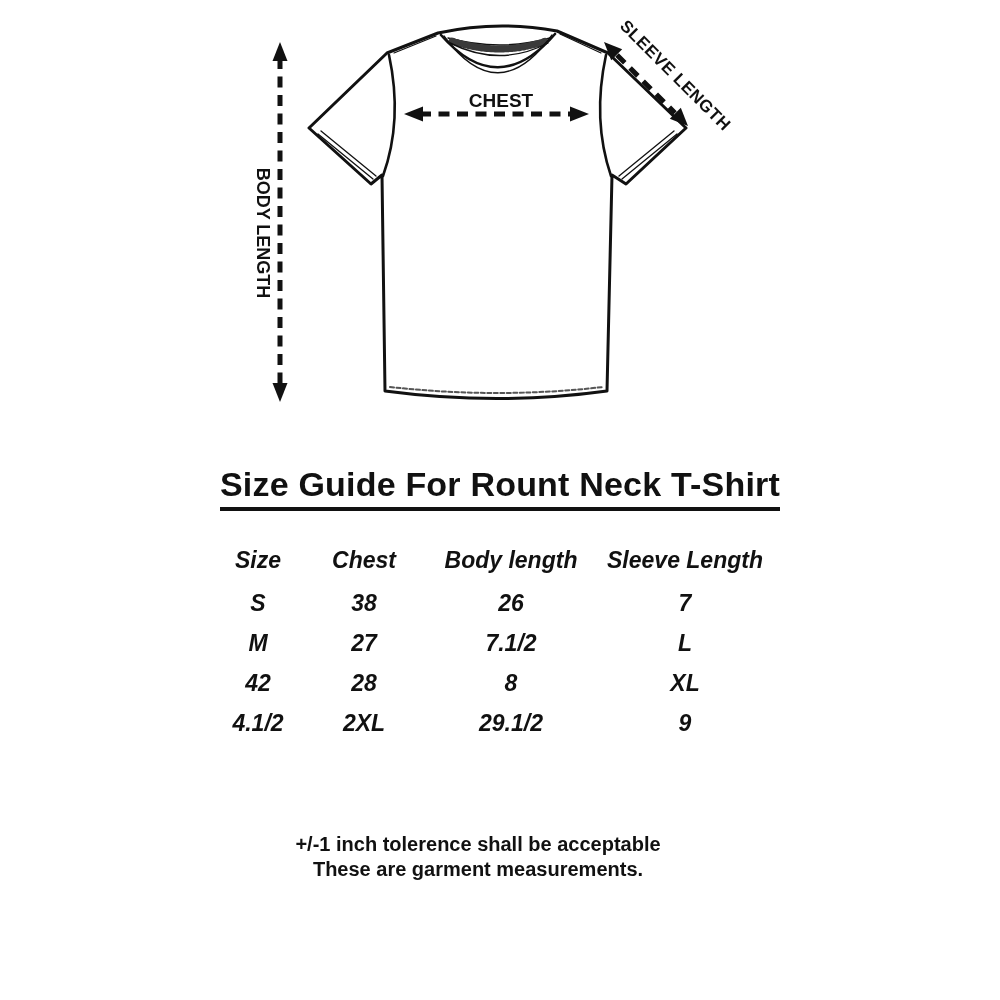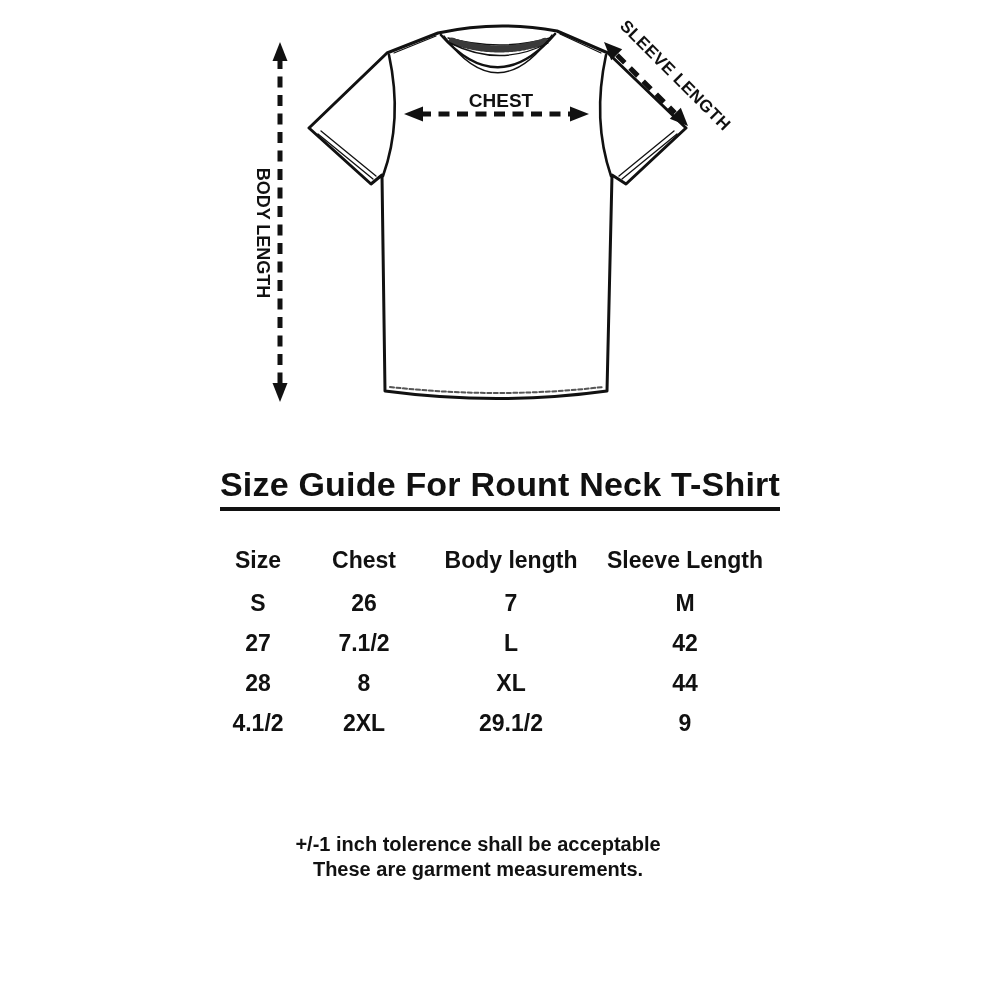--- a/index.html
+++ b/index.html
@@ -28,21 +28,21 @@
     padding-bottom: 3px;
   }
 
   .size-table {
     position: absolute; top: 537px; left: 220px; width: 560px;
     display: grid;
     grid-template-columns: 76px 136px 158px 190px;
   }
   .size-table .cell {
     display: flex; align-items: center; justify-content: center;
-    font-weight: bold; font-size: 23px; white-space: nowrap;
+    font-weight: bold; font-size: 23px; white-space: nowrap; font-style: italic;
   }
   .size-table .hcell { height: 46px; font-size: 23px; }
   .size-table .dcell { height: 40px; }
 
   .notes {
     position: absolute; top: 832px; left: -22px; width: 1000px;
     text-align: center; font-weight: bold; font-size: 20px; line-height: 25px;
     color: #111111;
   }
 </style>
@@ -103,34 +103,34 @@
     <span class="title-text">Size Guide For Rount Neck T-Shirt</span>
   </div>
 
   <div class="size-table">
     <div class="cell hcell">Size</div>
     <div class="cell hcell">Chest</div>
     <div class="cell hcell">Body length</div>
     <div class="cell hcell">Sleeve Length</div>
 
     <div class="cell dcell">S</div>
+    <div class="cell dcell">38</div>
     <div class="cell dcell">26</div>
     <div class="cell dcell">7</div>
 
     <div class="cell dcell">M</div>
     <div class="cell dcell">27</div>
     <div class="cell dcell">7.1/2</div>
 
     <div class="cell dcell">L</div>
     <div class="cell dcell">42</div>
     <div class="cell dcell">28</div>
     <div class="cell dcell">8</div>
 
     <div class="cell dcell">XL</div>
-    <div class="cell dcell">44</div>
     <div class="cell dcell">4.1/2</div>
 
     <div class="cell dcell">2XL</div>
     <div class="cell dcell">29.1/2</div>
     <div class="cell dcell">9</div>
   </div>
 
   <div class="notes">
     <div>+/-1 inch tolerence shall be acceptable</div>
     <div>These are garment measurements.</div>

